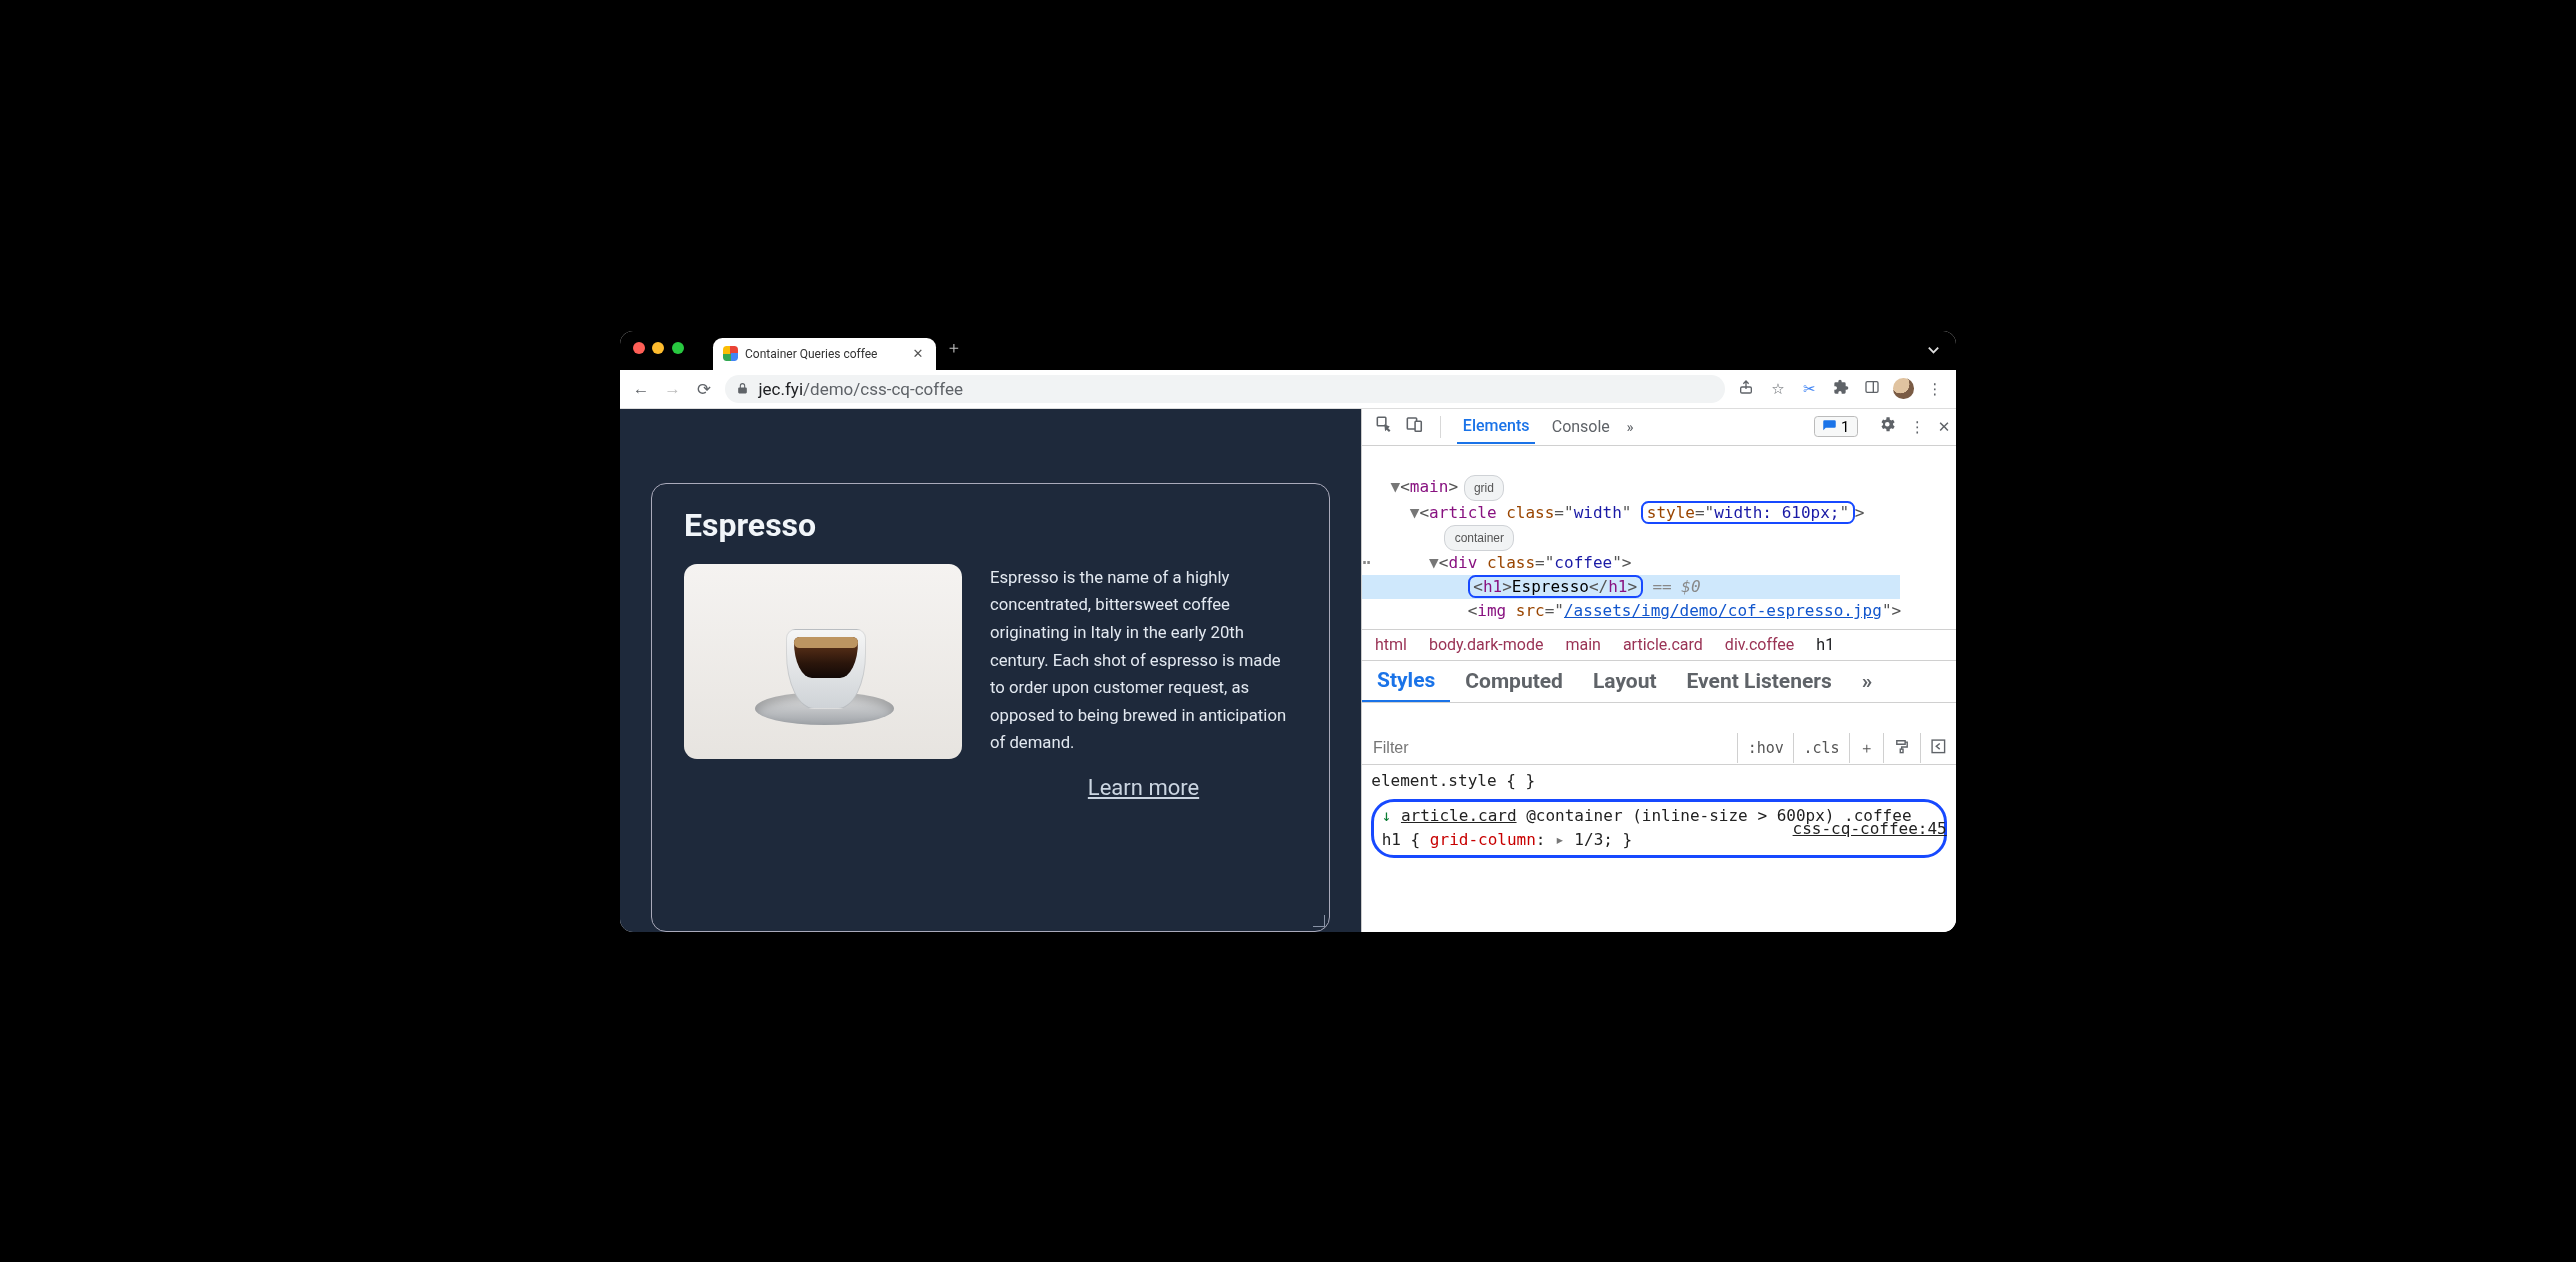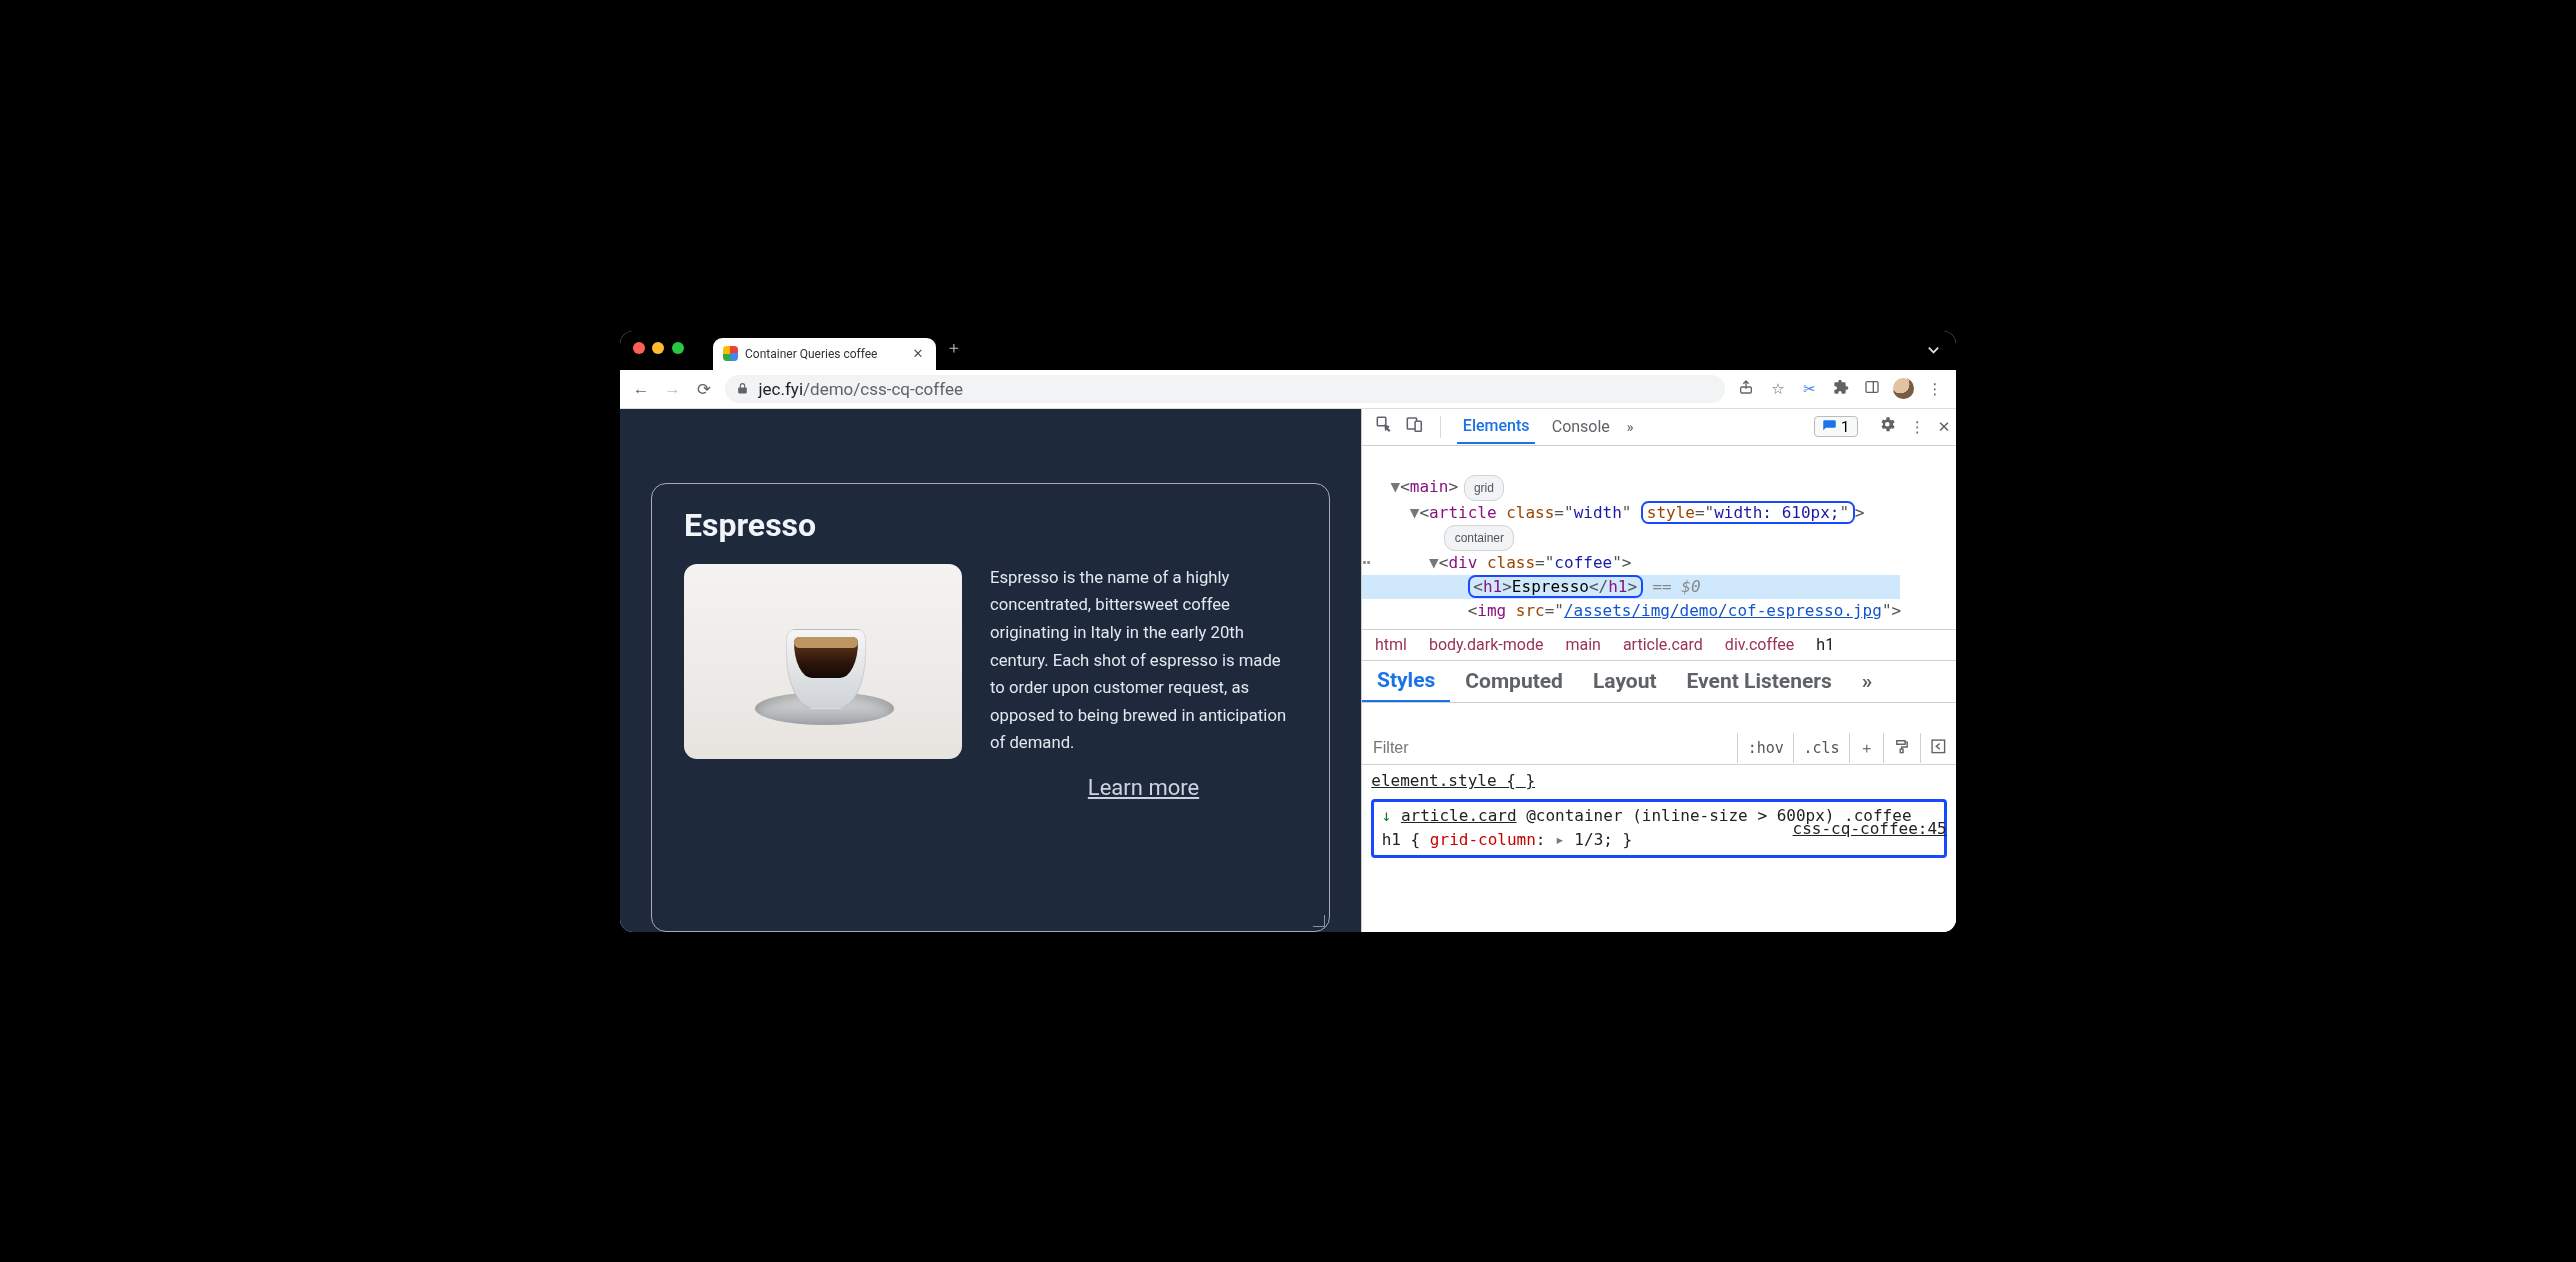--- a/index.html
+++ b/index.html
@@ -118,26 +118,26 @@
   .subtabs { display:flex; align-items:center; border-bottom:0.9px solid #d0d0d0;}
   .subtab { padding:7.4px 15px; font-size:21px; color:#5f6368;font-weight:bold;}
   .subtab.active { color:#1a73e8; border-bottom:2.8px solid #1a73e8;}
   .filterrow { display:flex; align-items:center; border-bottom:0.9px solid #d0d0d0;margin-top:29px;}
   .filterrow input { flex:1; border:none; outline:none; padding:7.4px 11px; font-size:16px; background:#fff;}
   .frc { padding:5.6px 9.3px; border-left:0.9px solid #d0d0d0; font-family:Menlo,monospace; font-size:15px; color:#555;}
   .frc.ic { font-family:-apple-system,sans-serif;}
   
   .styles {
     font-family:Menlo,Consolas,monospace; font-size:16px; line-height:24px;
-    padding:3.7px 9.3px 37px 9.3px; color:#222; position:relative;text-decoration:underline;
+    padding:3.7px 9.3px 37px 9.3px; color:#222; position:relative;
   }
   .styles .sel2{color:#222;text-decoration:underline;}
   .styles .prop{color:#c80000;} .styles .val{color:#222;}
   .srclink { position:absolute; right:9.3px; top:52px; color:#222; text-decoration:underline; font-size:16px;}
-  .callout { border:3.7px solid #1749ff; border-radius:4px; padding:1.9px 7.4px 3.7px 7.4px; display:inline-block;}
+  .callout { border:3.7px solid #1749ff; border-radius:23px; padding:1.9px 7.4px 3.7px 7.4px; display:inline-block;}
   .tw { color:#777;}
   .link-green { color:#0a7d33;}
 </style>
 </head>
 <body>
 
 <div class="window">
 
   <div class="titlebar">
     <div class="dots">

